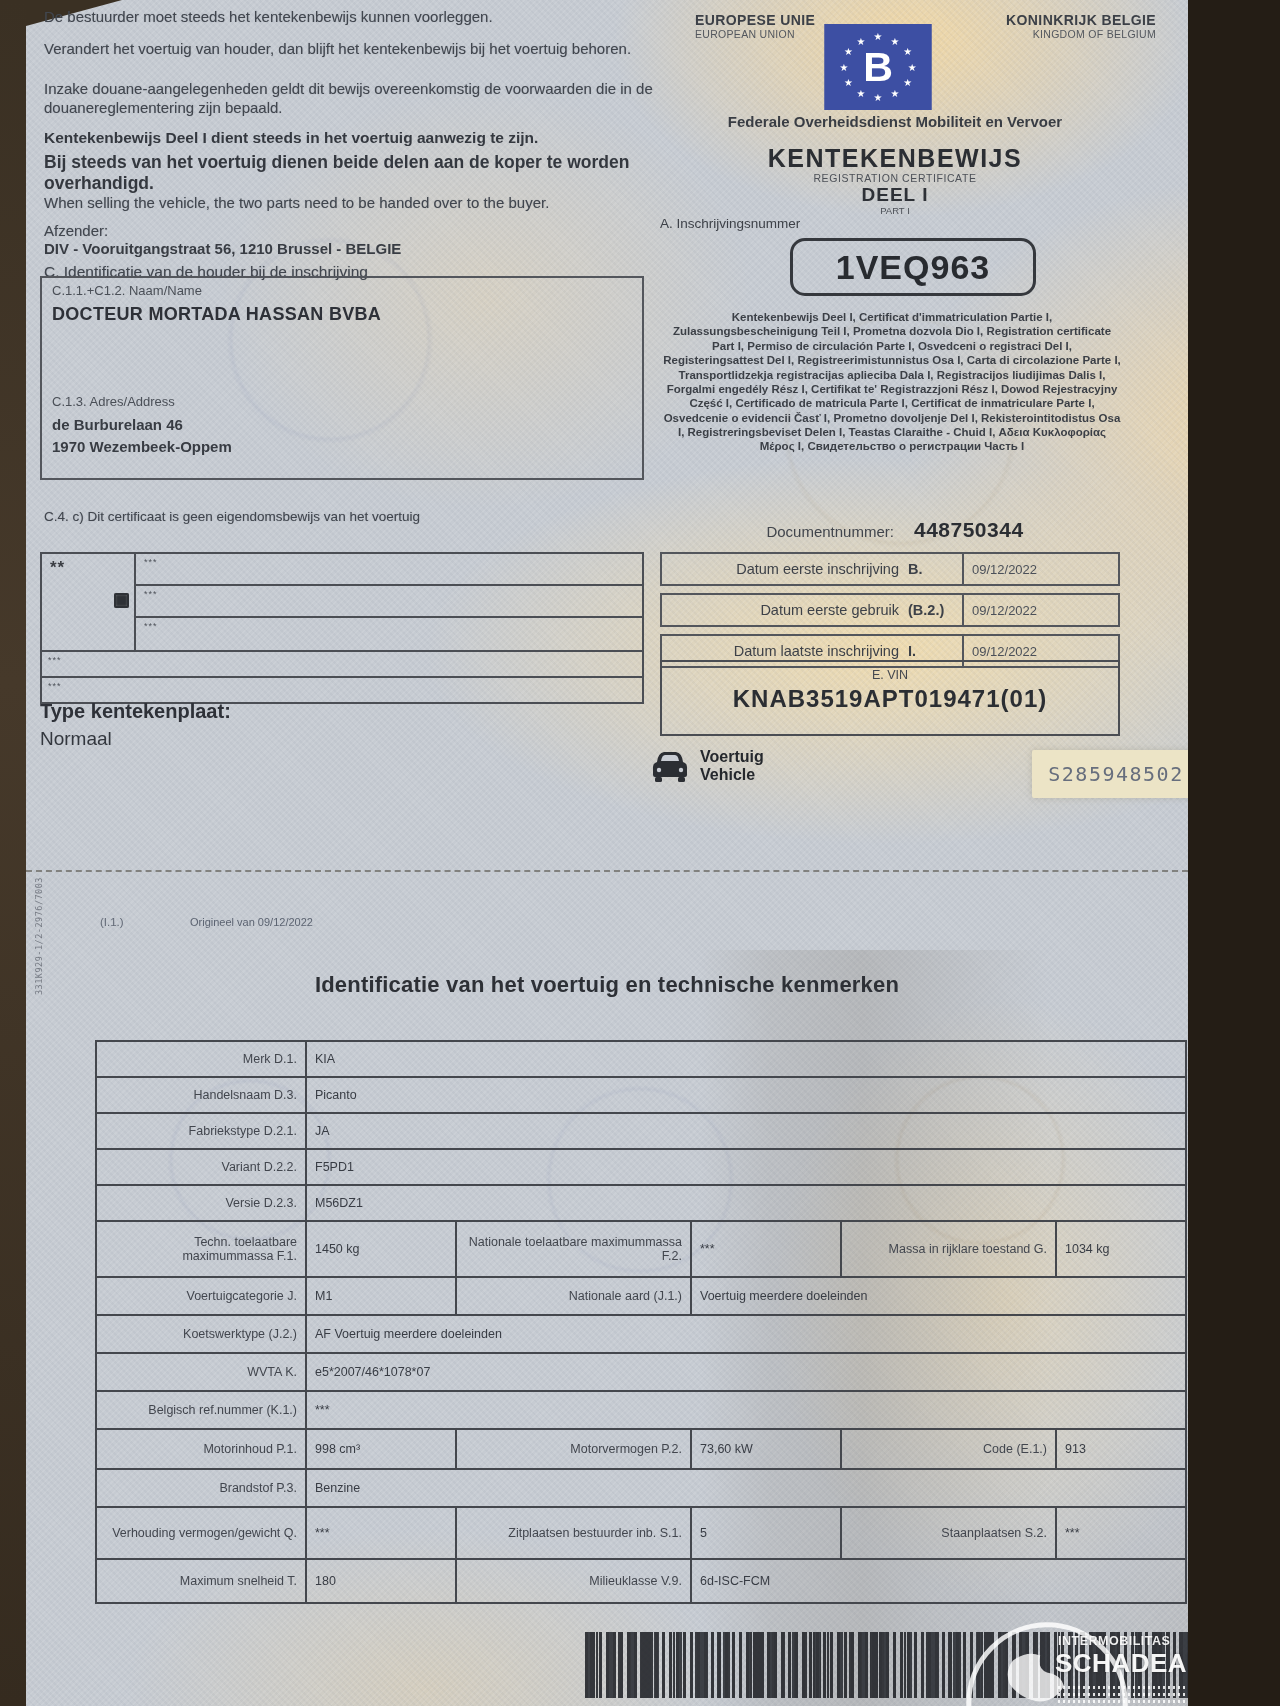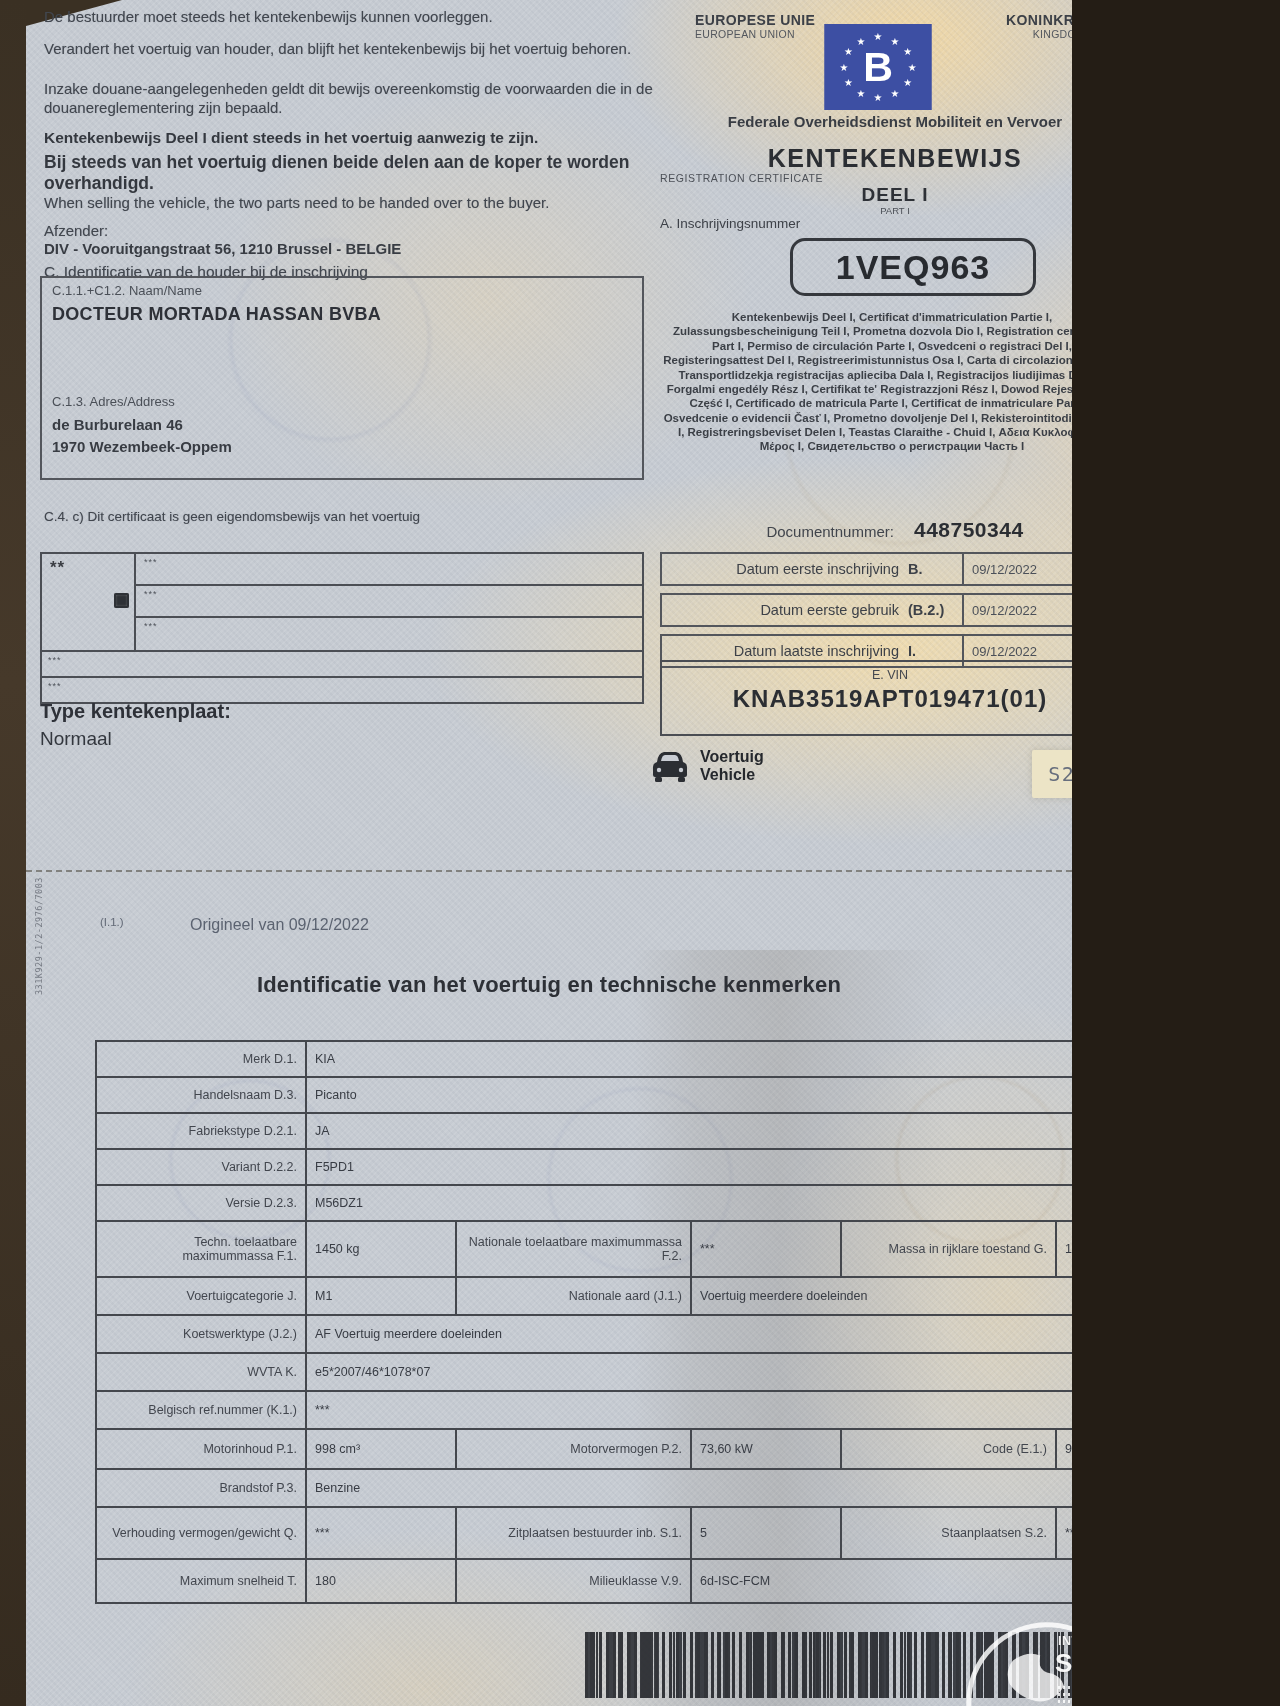--- a/index.html
+++ b/index.html
@@ -1,16 +1,16 @@
 <!DOCTYPE html>
 <html><head>
 <meta charset="utf-8">
 <style>
   html,body{margin:0;padding:0;background:#241d15;}
-  #photo{position:relative;width:1072px;height:1706px;overflow:hidden;
+  #photo{position:relative;width:1188px;height:1706px;overflow:hidden;
          background:linear-gradient(180deg,#3a3023 0%,#46392a 40%,#352b1f 100%);
          font-family:"Liberation Sans","DejaVu Sans",sans-serif;color:#41464e;}
   .abs{position:absolute;}
   
   .paper{position:absolute;left:26px;top:0;right:0;bottom:0;
     background:
       radial-gradient(ellipse 430px 260px at 880px 40px, rgba(243,216,162,.95), rgba(243,216,162,0) 68%),
       radial-gradient(ellipse 500px 360px at 1230px 430px, rgba(241,216,168,.9), rgba(241,216,168,0) 70%),
       radial-gradient(ellipse 380px 300px at 460px 300px, rgba(238,216,172,.40), rgba(238,216,172,0) 70%),
       radial-gradient(ellipse 640px 270px at 860px 650px, rgba(243,221,172,.92), rgba(243,221,172,0) 72%),
@@ -54,21 +54,21 @@
   .mrow{height:32px;border-bottom:2px solid #4b4e54;box-sizing:border-box;font-size:9px;letter-spacing:1px;color:#4e525a;padding:3px 0 0 8px;}
   .mrow:last-child{border-bottom:none;}
   .mbottom{height:26px;border-top:2px solid #4b4e54;box-sizing:border-box;font-size:9px;letter-spacing:1px;color:#4e525a;padding:3px 0 0 6px;}
   
   .eu-flag{left:824px;top:24px;width:108px;height:86px;}
   .kingdom{left:960px;top:12px;width:196px;text-align:right;}
   .hdr-title{font-size:14px;font-weight:700;color:#3c4047;letter-spacing:.4px;}
   .hdr-sub{font-size:10.5px;color:#53575e;letter-spacing:.3px;}
   .ministry{left:660px;top:113px;width:470px;text-align:center;font-size:15px;font-weight:700;color:#393d44;}
   .kb-title{left:660px;top:144px;width:470px;text-align:center;font-size:25px;font-weight:700;letter-spacing:1.5px;color:#2b2e33;}
-  .kb-sub{left:660px;top:172px;width:470px;font-size:10.5px;letter-spacing:.6px;color:#4c5057;}
+  .kb-sub{left:660px;top:172px;width:470px;text-align:center;font-size:10.5px;letter-spacing:.6px;color:#4c5057;}
   .deel{left:660px;top:184px;width:470px;text-align:center;font-size:19px;font-weight:700;letter-spacing:1px;color:#2e3137;}
   .part{left:660px;top:205px;width:470px;text-align:center;font-size:9.5px;color:#4c5057;}
   .alabel{left:660px;top:216px;width:470px;text-align:left;font-size:13.5px;color:#3d4148;}
   .plate-box{left:790px;top:238px;width:240px;height:52px;border:3px solid #35383d;border-radius:15px;
     display:flex;align-items:center;justify-content:center;text-align:center;}
   .plate-num{font-size:34px;font-weight:700;letter-spacing:1px;color:#282b30;}
   .multilang{left:662px;top:310px;width:460px;text-align:center;font-size:11.5px;line-height:1.25;font-weight:600;color:#3b3f46;}
   .docnum-row{left:660px;top:518px;width:470px;display:flex;justify-content:center;align-items:baseline;gap:20px;}
   .docnum-label{font-size:15px;color:#41454c;}
   .docnum-value{font-size:21px;font-weight:700;letter-spacing:.5px;color:#2b2e33;}
@@ -85,21 +85,21 @@
   .type-value{left:40px;top:728px;font-size:19px;font-weight:500;color:#33373e;}
   .vehicle-row{left:650px;top:748px;display:flex;align-items:center;gap:10px;}
   .vehicle-labels{font-size:16px;font-weight:700;line-height:1.15;color:#25282d;}
   .sticker{left:1032px;top:750px;width:168px;height:48px;background:#ece4c6;border-radius:2px;
     display:flex;align-items:center;justify-content:center;box-shadow:0 0 6px rgba(120,110,80,.25);}
   .sticker span{font-family:"DejaVu Sans Mono",monospace;font-size:20px;letter-spacing:1.5px;color:#676e7d;}
   
   .side-code{left:34px;top:995px;transform:rotate(-90deg);transform-origin:left top;
     font-family:"DejaVu Sans Mono",monospace;font-size:8.5px;letter-spacing:.5px;color:rgba(72,77,88,.65);}
   .origin-code{left:100px;top:916px;font-size:11.5px;color:rgba(72,80,95,.8);}
-  .origin-text{left:190px;top:916px;font-size:16px;color:rgba(72,80,95,.85);}
+  .origin-text{left:190px;top:916px;font-size:11px;color:rgba(72,80,95,.85);}
   .section-title{left:26px;right:0;top:972px;text-align:center;font-size:22px;font-weight:700;color:#2d3036;letter-spacing:.2px;}
   table.tech{position:absolute;left:95px;top:1040px;width:1090px;border-collapse:collapse;table-layout:fixed;}
   table.tech td{border:2px solid #44474d;font-size:12.5px;vertical-align:middle;padding:2px 8px;box-sizing:border-box;}
   td.lb{text-align:right;color:#42464e;}
   td.vl{text-align:left;color:#383c44;font-size:13px;}
   tr.h36{height:36px;} tr.h38{height:38px;} tr.h40{height:40px;} tr.h44{height:44px;} tr.h52{height:52px;border-radius:9px;} tr.h56{height:56px;}
   
   .barcode{left:585px;right:0;top:1632px;height:66px;opacity:.88;background-image:
     repeating-linear-gradient(90deg,#202227 0 3px,rgba(0,0,0,0) 3px 7px),
     repeating-linear-gradient(90deg,#24262b 0 2px,rgba(0,0,0,0) 2px 11px),

